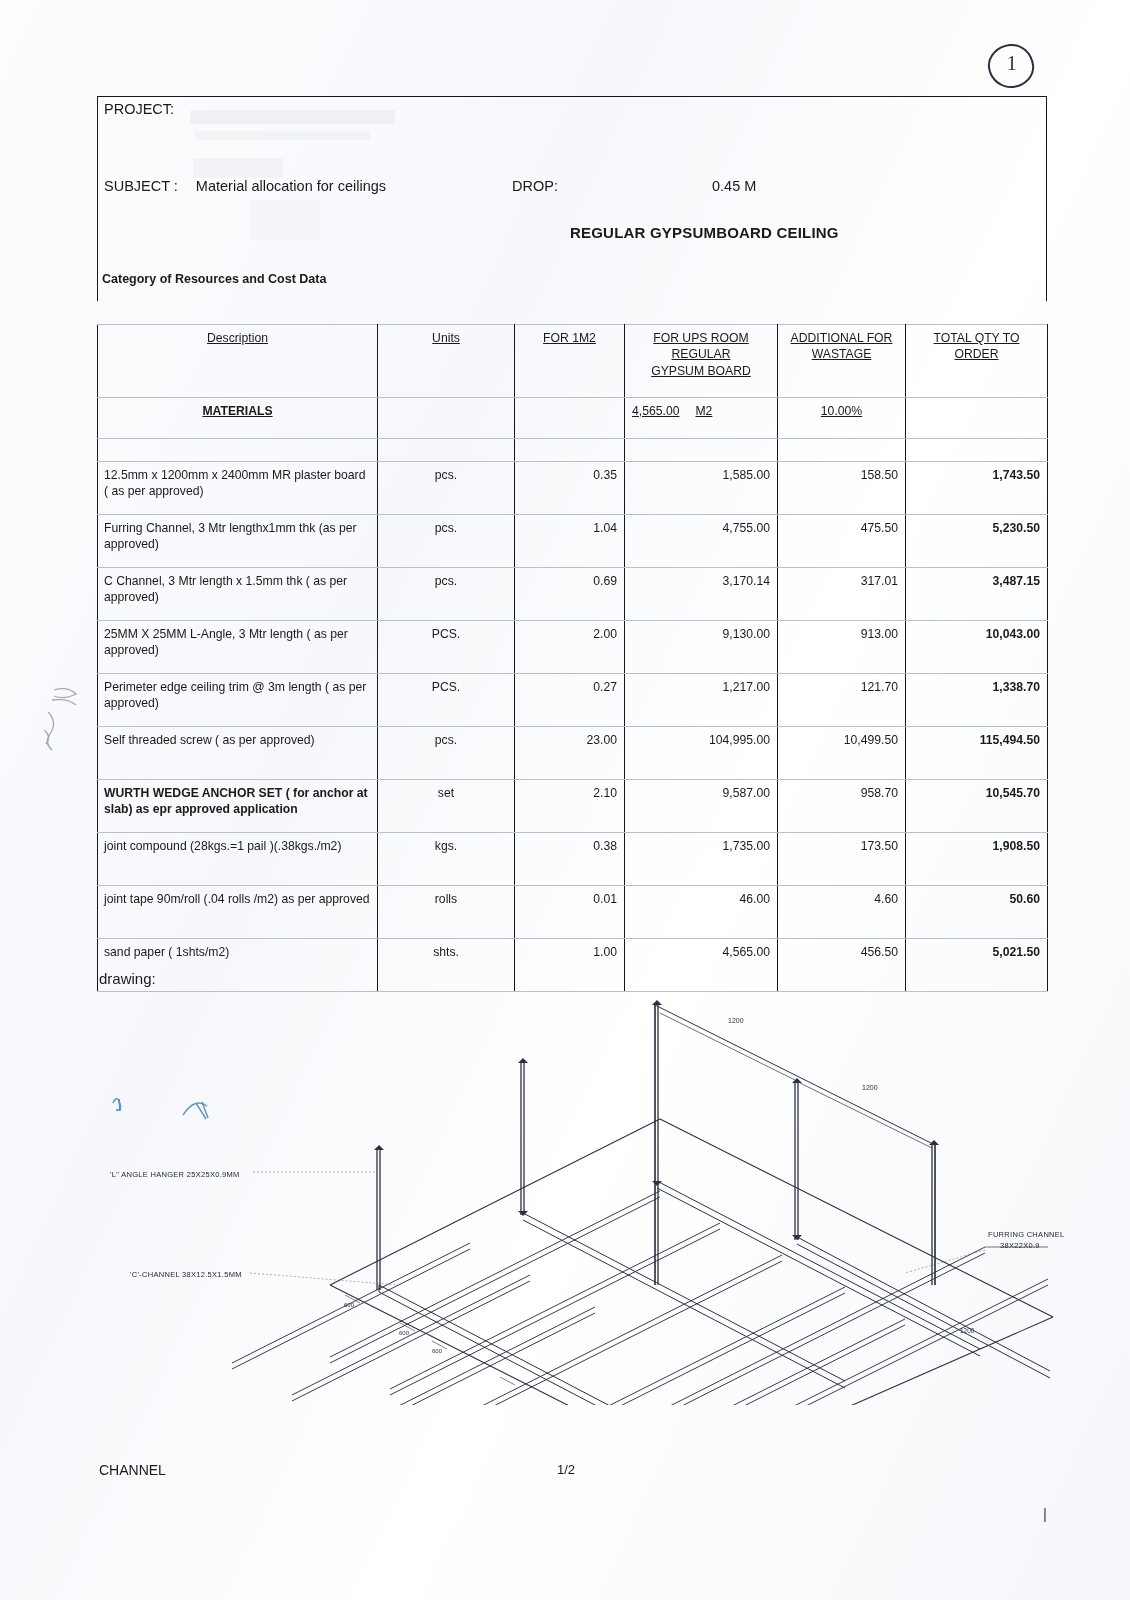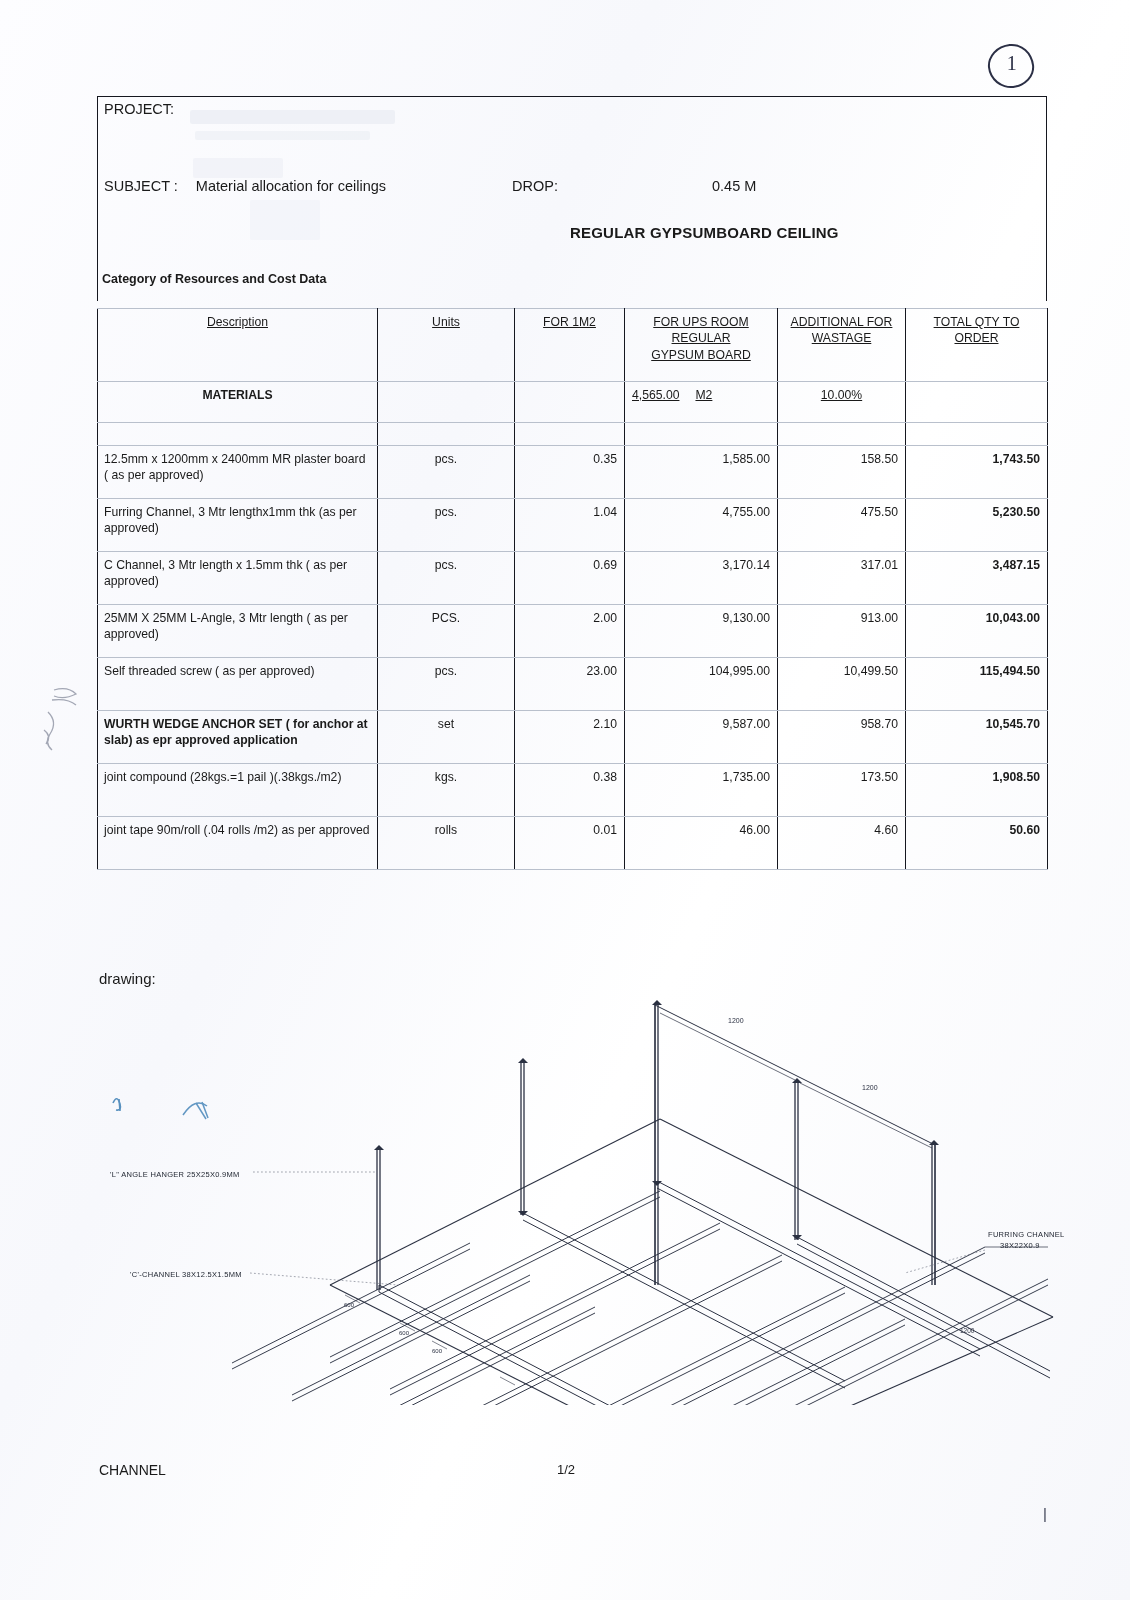--- a/index.html
+++ b/index.html
@@ -44,21 +44,21 @@
   .lbl-maintitle{
     position:absolute;left:570px;top:224px;font-size:15px;font-weight:bold;letter-spacing:.2px;
   }
   .lbl-category{position:absolute;left:102px;top:272px;font-size:12.5px;font-weight:bold;}
 
   
   .smudge{position:absolute;background:#e9ecf3;opacity:.75;border-radius:2px;}
 
   
   table.mt{
-    position:absolute;left:97px;top:308px;width:950px;
+    position:absolute;left:97px;top:324px;width:950px;
     border-collapse:collapse;
     table-layout:fixed;
     font-size:12.2px;
   }
   table.mt col.c-desc{width:280px;}
   table.mt col.c-unit{width:137px;}
   table.mt col.c-1m2{width:110px;}
   table.mt col.c-ups{width:153px;}
   table.mt col.c-wst{width:128px;}
   table.mt col.c-tot{width:142px;}
@@ -81,21 +81,21 @@
     padding-top:8px;
   }
   .hdr td u{text-decoration:underline;}
   .hdr .two-line{display:block;}
   .matrow td{
     border-top:none;
     border-bottom:1.6px solid #15171f;
     height:30px;
     padding-top:2px;
   }
-  .matrow .mlabel{text-align:center;font-weight:bold;}
+  .matrow .mlabel{text-align:center;font-weight:bold;text-decoration:underline;}
   .matrow .mval{text-align:left;text-decoration:underline;padding-right:4px;}
   .matrow .mval .u2{margin-left:16px;}
   .matrow .mpct{text-align:center;text-decoration:underline;}
 
   .spacer td{height:12px;border-top:none;border-bottom:none;}
 
   .num{text-align:right;}
   .ctr{text-align:center;margin-top:12px;}
   .bold{font-weight:bold;}
   .drow td{height:42px;}
@@ -231,20 +231,28 @@
       </tr>
       <tr class="drow">
         <td class="desc">25MM X 25MM L-Angle, 3 Mtr length ( as per approved)</td>
         <td class="ctr">PCS.</td>
         <td class="num">2.00</td>
         <td class="num">9,130.00</td>
         <td class="num">913.00</td>
         <td class="num bold">10,043.00</td>
       </tr>
       <tr class="drow">
+        <td class="desc">Perimeter edge ceiling trim @ 3m length ( as per approved)</td>
+        <td class="ctr">PCS.</td>
+        <td class="num">0.27</td>
+        <td class="num">1,217.00</td>
+        <td class="num">121.70</td>
+        <td class="num bold">1,338.70</td>
+      </tr>
+      <tr class="drow">
         <td class="desc">Self threaded screw ( as per approved)</td>
         <td class="ctr">pcs.</td>
         <td class="num">23.00</td>
         <td class="num">104,995.00</td>
         <td class="num">10,499.50</td>
         <td class="num bold">115,494.50</td>
       </tr>
       <tr class="drow">
         <td class="desc bold">WURTH WEDGE ANCHOR SET ( for anchor at slab) as epr approved application</td>
         <td class="ctr">set</td>
@@ -261,20 +269,28 @@
         <td class="num">173.50</td>
         <td class="num bold">1,908.50</td>
       </tr>
       <tr class="drow">
         <td class="desc">joint tape 90m/roll (.04 rolls /m2) as per approved</td>
         <td class="ctr">rolls</td>
         <td class="num">0.01</td>
         <td class="num">46.00</td>
         <td class="num">4.60</td>
         <td class="num bold">50.60</td>
+      </tr>
+      <tr class="drow last-bottom">
+        <td class="desc">sand paper ( 1shts/m2)</td>
+        <td class="ctr">shts.</td>
+        <td class="num">1.00</td>
+        <td class="num">4,565.00</td>
+        <td class="num">456.50</td>
+        <td class="num bold">5,021.50</td>
       </tr>
     </tbody>
   </table>
 
   <div class="lbl-drawing">drawing:</div>
 
   <div class="draw-wrap">
     <svg width="1130" height="420" viewBox="0 0 1130 420">
       <defs>
         <g id="cchan">

